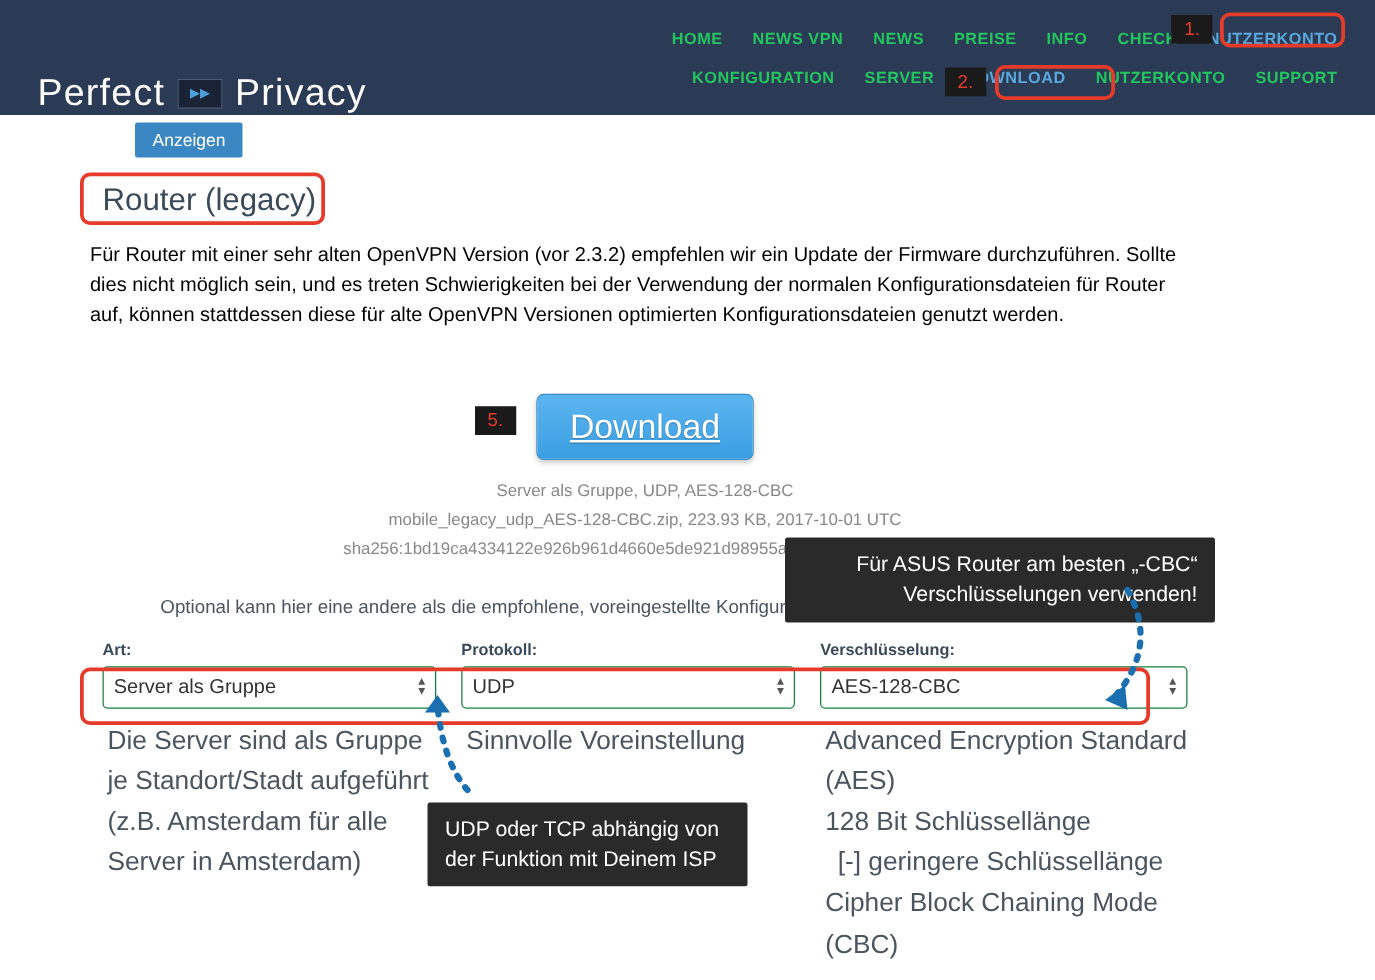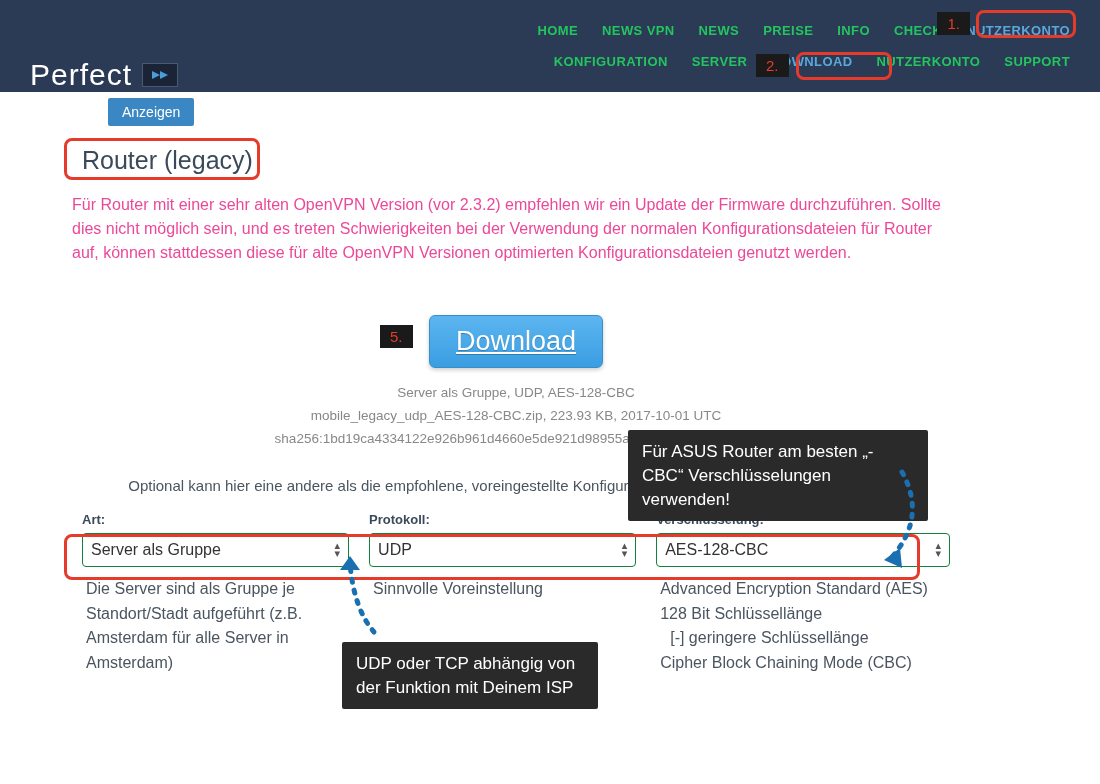--- a/index.html
+++ b/index.html
@@ -64,21 +64,21 @@
   .section-title {
     font-size: 25px;
     color: #3a4a5a;
     font-weight: 400;
     padding: 6px 10px;
     display: inline-block;
     position: relative;
   }
   .paragraph {
     font-size: 16px;
-    color: #ec4899;
+    color: #000000;
     line-height: 1.5;
     margin-top: 12px;
   }
   .download-area { text-align: center; margin-top: 50px; position: relative; }
   .download-btn {
     display: inline-block;
     background: linear-gradient(#5cb5f0, #3a9ee2);
     color: #fff;
     font-size: 27px;
     font-weight: 500;
@@ -106,21 +106,21 @@
     background: #fff;
   }
   .select-wrap .caret {
     position: absolute;
     right: 8px;
     font-size: 11px;
     color: #555;
     line-height: 0.7;
   }
   .col-desc {
-    font-size: 16px;
+    font-size: 21px;
     color: #4a5560;
     line-height: 1.55;
     margin-top: 10px;
     padding-left: 4px;
   }
   .col-desc .indent { padding-left: 10px; display:block;}
   .callout {
     background: #2a2a2a;
     color: #fff;
     font-size: 17px;
@@ -154,20 +154,21 @@
 <body>
 
 <div class="header">
   <div class="logo">
     <span>Perfect</span>
     <span class="logo-badge">
       <svg width="20" height="12" viewBox="0 0 20 12">
           <path d="M2 2 L10 6 L2 10 Z M10 2 L18 6 L10 10 Z" fill="#4a9fd8"></path>
         </svg>
     </span>
+    <span>Privacy</span>
   </div>
   <div class="nav-wrap">
     <div class="nav-row">
       <a href="#">HOME</a>
       <a href="#">NEWS VPN</a>
       <a href="#">NEWS</a>
       <a href="#">PREISE</a>
       <a href="#">INFO</a>
       <a href="#">CHECK</a>
       <a href="#" class="active">NUTZERKONTO</a>
@@ -203,21 +204,21 @@
     <div class="step" style="top:10px; left:308px;"><span class="num">5.</span></div>
     <a class="download-btn" href="#">Download</a>
     <div class="meta">
       <span class="meta-line">Server als Gruppe, UDP, AES-128-CBC</span>
       <span class="meta-line">mobile_legacy_udp_AES-128-CBC.zip, 223.93 KB, 2017-10-01 UTC</span>
       <span class="meta-line">sha256:1bd19ca4334122e926b961d4660e5de921d98955a828a8bd9e03e44339</span>
     </div>
   </div>
 
   
-  <div class="callout" style="top:338px; left:628px; width:300px;">Für ASUS Router am besten „-CBC“ Verschlüsselungen verwenden!</div>
+  <div class="callout" style="top:338px; left:628px; width:344px;text-align:right;">Für ASUS Router am besten „-CBC“ Verschlüsselungen verwenden!</div>
 
   <p class="optional">Optional kann hier eine andere als die empfohlene, voreingestellte Konfiguration zum herunterladen gewählt werden.</p>
 
   <div style="position:relative;">
 
     <div class="step" style="top:30px; left:-134px;"><span class="num">4.</span></div>
     <div class="red-box" style="top:22px; left:-8px; width:856px; height:46px;"></div>
 
     <div class="row">
       <div class="col">

